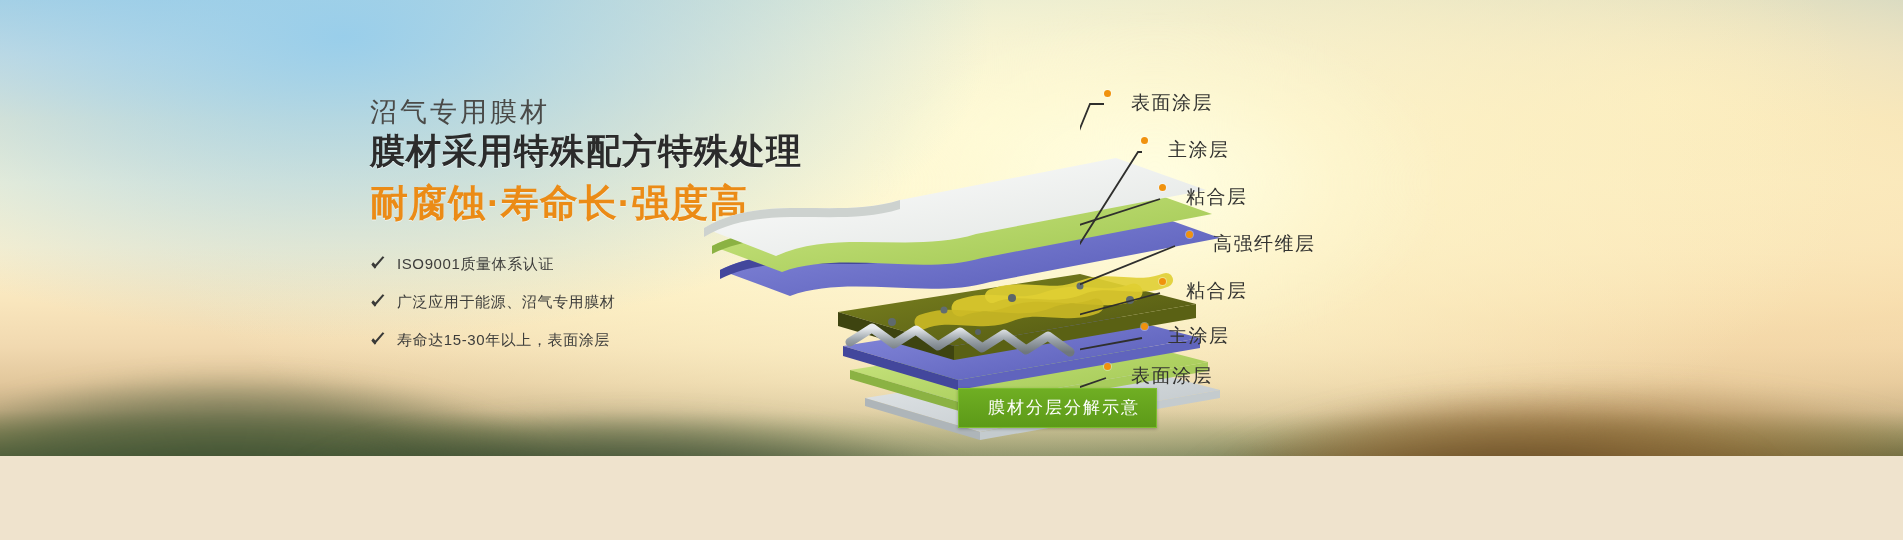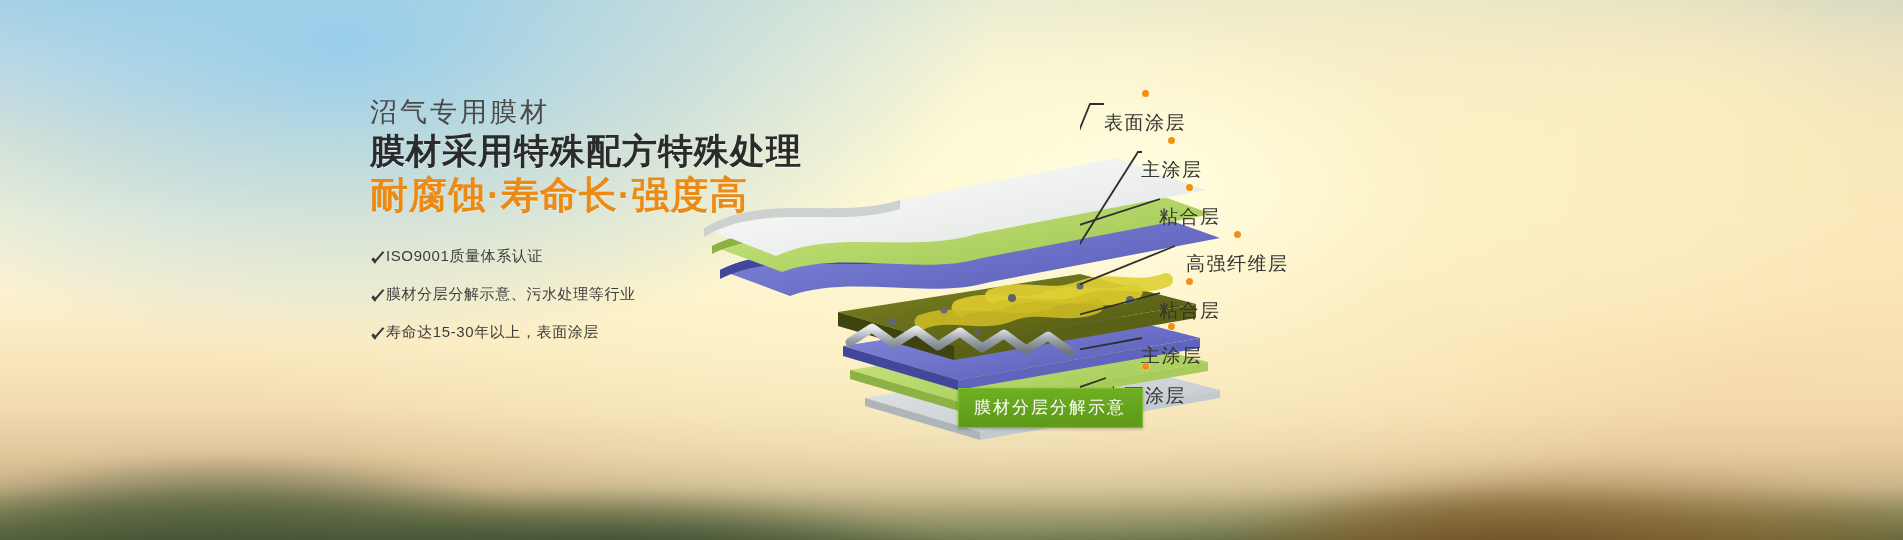--- a/index.html
+++ b/index.html
@@ -6,21 +6,21 @@
   html,body { width:1903px; height:540px; overflow:hidden; }
   body {
     font-family:"Liberation Sans","DejaVu Sans",sans-serif;
     background:#efe3cd;
     position:relative;
   }
 
   
   #banner {
     position:absolute; inset:0;
-    width:1903px; height:540px;
+    width:1903px; height:456px;
     overflow:hidden;
   }
   .bg-base {
     position:absolute; inset:0;
     background:
       radial-gradient(ellipse 900px 420px at 18% 8%,  rgba(150,205,235,0.95) 0%, rgba(168,208,228,0.55) 38%, rgba(205,215,205,0.0) 72%),
       radial-gradient(ellipse 1100px 520px at 52% 30%, rgba(255,250,214,0.98) 0%, rgba(253,243,200,0.65) 45%, rgba(250,234,186,0.0) 80%),
       radial-gradient(ellipse 950px 480px at 88% 22%, rgba(252,236,188,0.95) 0%, rgba(246,214,160,0.5) 50%, rgba(240,200,150,0.0) 85%),
       linear-gradient(180deg,
         #9fd0e8 0%,
@@ -67,59 +67,58 @@
   .eyebrow {
     font-size:27px; color:#4a4a48; letter-spacing:3px;
     font-weight:400; line-height:1.25;
   }
   .headline {
     font-size:35px; font-weight:bold; color:#2b2b2b;
     letter-spacing:1px; line-height:1.22;
     text-shadow:0 1px 0 rgba(255,255,255,0.55);
   }
   .subline {
-    margin-top:0;
+    margin-top:8px;
     font-size:38px; font-weight:bold; color:#eb8b16;
     letter-spacing:1px; line-height:1.22;
     text-shadow:0 1px 0 rgba(255,255,255,0.5);
   }
   .bullets { margin-top:28px; }
   .bullet {
-    display:flex; align-items:flex-end; 
+    display:flex; align-items:flex-start; gap:11px;
     font-size:15px; color:#3d3d3b; letter-spacing:0.6px;
     margin-bottom:19px;
   }
   .check-icon { flex:0 0 auto; width:16px; height:16px; display:block; }
 
   
   .illus { position:absolute; left:660px; top:60px; width:620px; height:430px; }
   .illus svg { display:block; }
 
   
   .labels { position:absolute; left:1080px; top:60px; width:620px; height:420px; }
   .label {
-    position:absolute; display:flex; align-items:center; gap:13px;
+    position:absolute; display:flex; align-items:flex-start; gap:20px;
     white-space:nowrap;
-    flex-direction:column;
   }
   .label .dot {
     width:7px; height:7px; border-radius:50%;
     background:#f0920e; flex:0 0 auto;
     box-shadow:0 0 0 1px rgba(255,255,255,0.35);
   }
   .label .txt { font-size:19px; color:#333331; letter-spacing:1.5px; }
 
   .leaders { position:absolute; left:0; top:0; width:620px; height:420px; pointer-events:none; }
 
   
   .badge {
     position:absolute; left:958px; top:388px;
     background:linear-gradient(180deg,#6fae23 0%,#5c9a18 100%);
     color:#ffffff; font-size:17px; letter-spacing:2px;
-    padding:7px 16px 8px 15px;
+    padding:7px 16px 8px 29px;
     border:1px solid #7cbd2e;
     box-shadow:0 1px 3px rgba(0,0,0,0.25);
   }
 </style>
 </head>
 <body>
 
 <div id="banner">
 
   <div class="bg-base"></div>
@@ -144,21 +143,21 @@
         </span>
         <span>ISO9001质量体系认证</span>
       </div>
       <div class="bullet">
         <span class="check-icon">
           <svg viewBox="0 0 16 16" width="16" height="16">
             <path d="M2 8.4 L5.6 12.6 L14.4 2.2 L12.6 1.2 L5.4 9.6 L3.2 7.2 Z" fill="#3a3a38"></path>
             <path d="M1.2 9.6 L4.8 13.8 L6.2 12.4 L3.0 8.6 Z" fill="#3a3a38"></path>
           </svg>
         </span>
-        <span>膜材分层分解示意、污水处理等行业</span>
+        <span>广泛应用于能源、沼气专用膜材</span>
       </div>
       <div class="bullet">
         <span class="check-icon">
           <svg viewBox="0 0 16 16" width="16" height="16">
             <path d="M2 8.4 L5.6 12.6 L14.4 2.2 L12.6 1.2 L5.4 9.6 L3.2 7.2 Z" fill="#3a3a38"></path>
             <path d="M1.2 9.6 L4.8 13.8 L6.2 12.4 L3.0 8.6 Z" fill="#3a3a38"></path>
           </svg>
         </span>
         <span>寿命达15-30年以上，表面涂层</span>
       </div>

